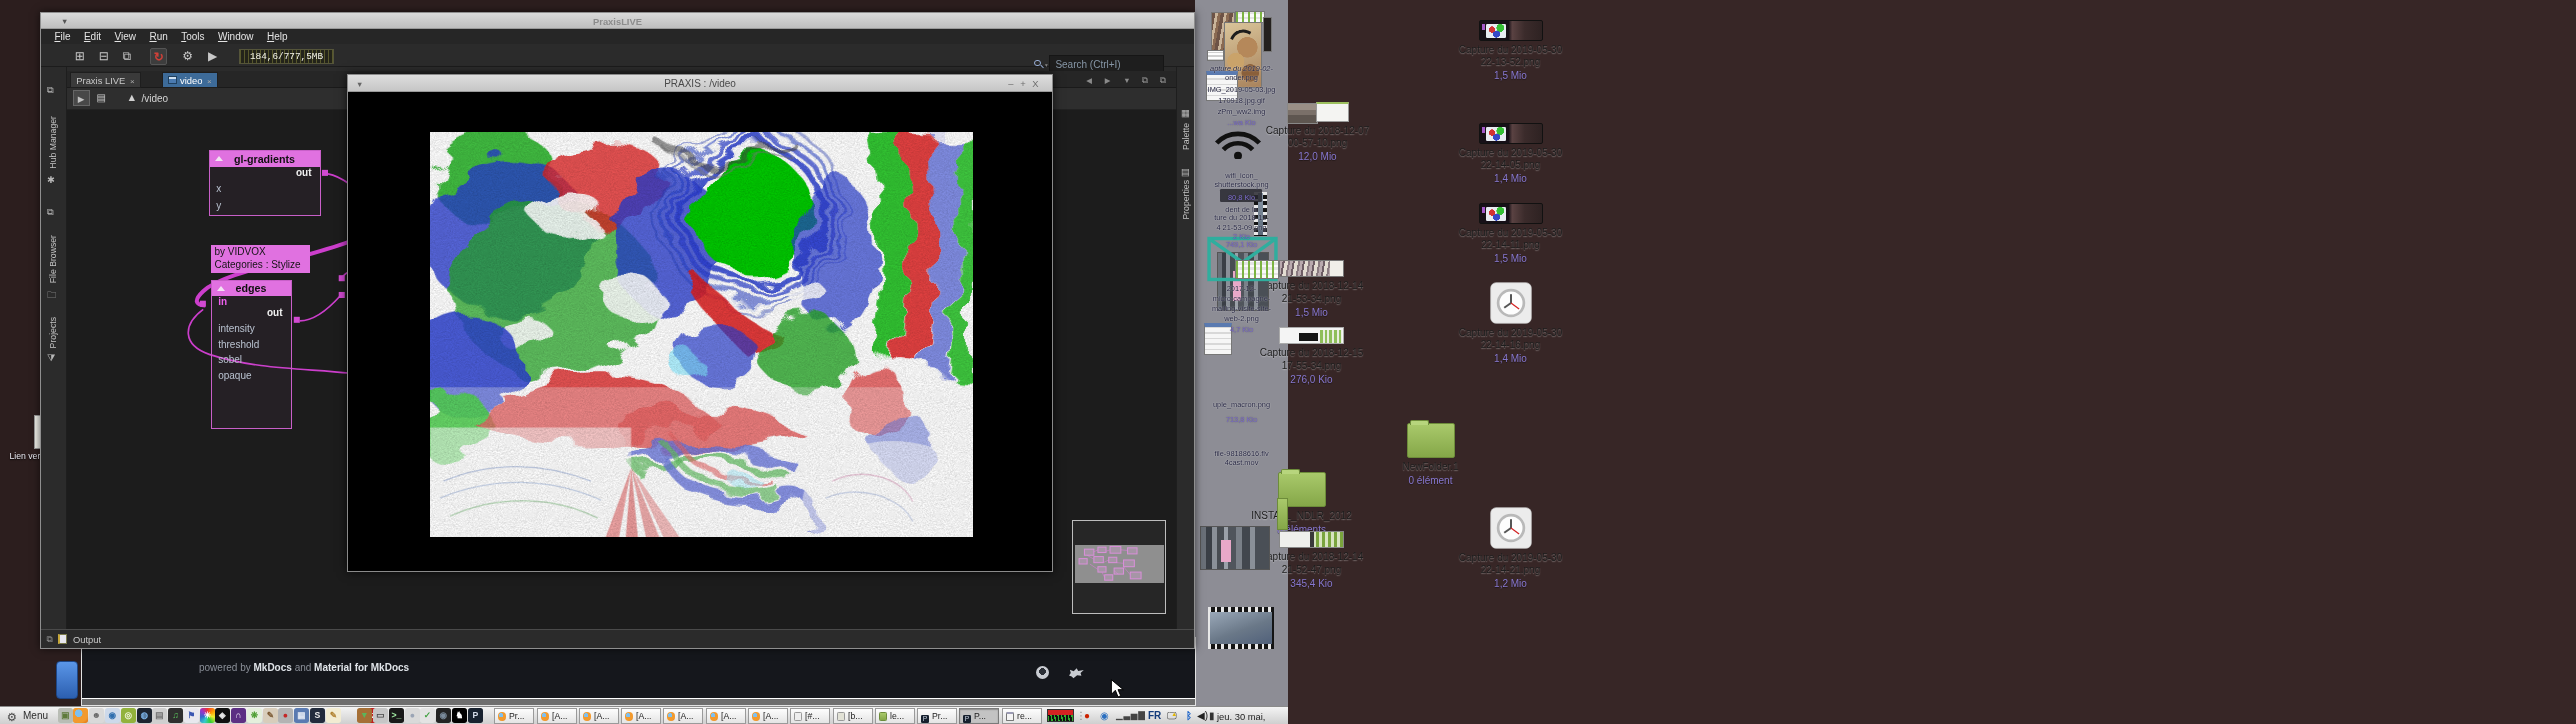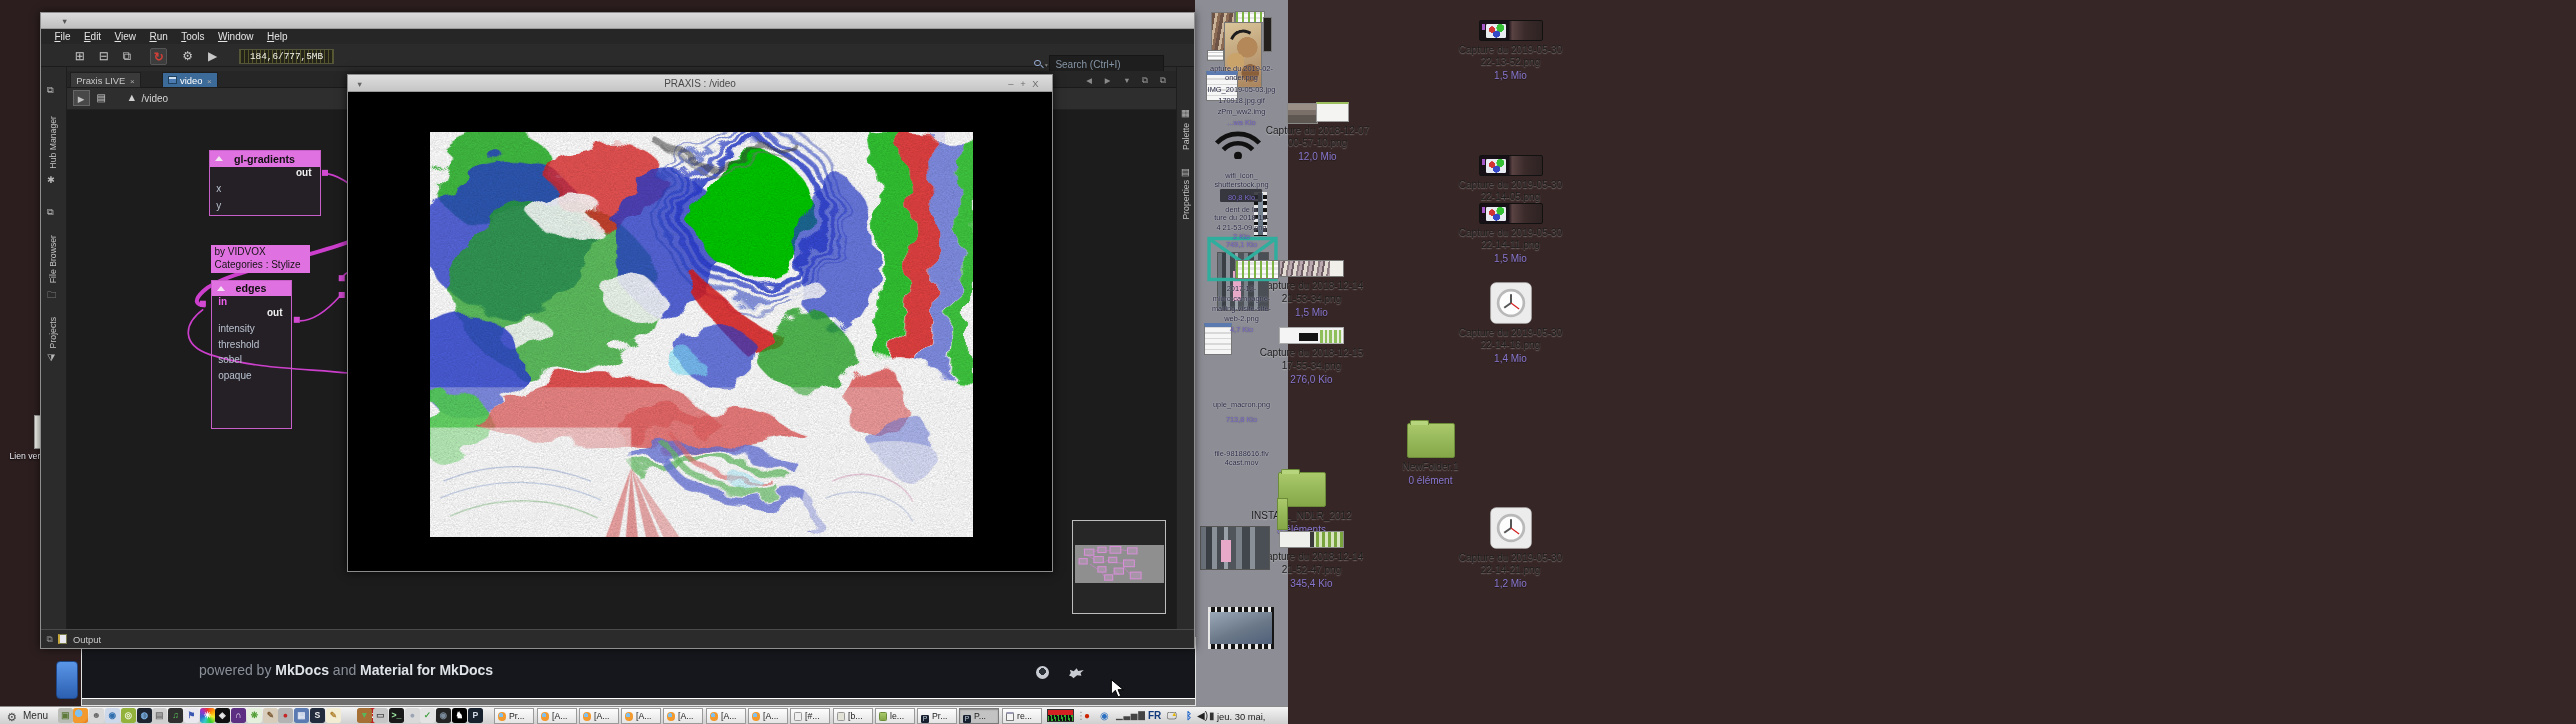--- a/index.html
+++ b/index.html
@@ -76,21 +76,21 @@
   .t-film2::before{content:"";position:absolute;left:2px;right:2px;top:4.7px;bottom:4.7px;background:linear-gradient(160deg,#9aa8b8,#6a7888 55%,#50607a);}
   .t-wifi,.t-envelope{border:none;background:transparent;}
   .t-folderedge{background:linear-gradient(180deg,#a9c96b,#85a748);border:0.7px solid #6d8c3a;}
   .slbl{position:absolute;width:93px;left:0;text-align:center;font-size:7.4px;color:#23233f;
     text-shadow:0 0 1.3px rgba(255,255,255,.8);white-space:nowrap;z-index:4;}
   .slbl.sz{color:#7e6ecf;text-shadow:0 0 1.3px rgba(0,0,0,.5);}
 
   
   #browser{left:81px;top:637px;width:1115px;height:69px;background:#15171c;border:1.3px solid #e2e2e2;z-index:4;}
   #browser .statusbar{position:absolute;left:0;right:0;bottom:0;height:6.7px;background:#6e6e6e;border-top:0.7px solid #fff;}
-  #browser .footer{position:absolute;left:117px;top:24px;font-size:14px;color:#8a8f98;}
+  #browser .footer{position:absolute;left:117px;top:24px;font-size:10px;color:#8a8f98;}
   #browser .footer b{color:#dfe3e8;font-weight:bold;}
   #gh-icon{position:absolute;left:954px;top:28px;width:13.4px;height:13.4px;border-radius:50%;
     background:radial-gradient(circle at 50% 42%,#2b2f36 0 34%,#c9ccd2 35%);}
   #tw-icon{position:absolute;left:987px;top:29.5px;width:14.8px;height:11.4px;background:#c9ccd2;
     clip-path:polygon(0 70%,12% 48%,6% 20%,32% 32%,52% 6%,62% 30%,100% 22%,78% 48%,84% 72%,55% 68%,30% 95%,18% 80%);}
   #blue-doc{left:56px;top:661px;width:21.5px;height:38px;border-radius:4px;z-index:3;
     background:linear-gradient(180deg,#5a96e8,#2c5fb0);border:0.7px solid #1d4788;}
 
   
   #ide{left:40px;top:12px;width:1155px;height:637px;background:#2b2b2b;border:0.7px solid #8f8f8f;
@@ -213,21 +213,21 @@
 
 <div class="abs" id="lien-icon"></div>
 <div class="abs" id="lien-label">Lien ver</div>
 
 <div id="m2icons">
     <div class="dicon abs" style="left: 1511px; top: 20px;">
       <div class="ic ic-shot"></div>
       <div class="lbl">Capture du 2019-05-30 22-13-52.png</div>
       <div class="sz">1,5 Mio</div>
     </div>
-    <div class="dicon abs" style="left: 1511px; top: 123px; margin-top: 32px;">
+    <div class="dicon abs" style="left: 1511px; top: 123px;">
       <div class="ic ic-shot"></div>
       <div class="lbl">Capture du 2019-05-30 22-14-05.png</div>
       <div class="sz">1,4 Mio</div>
     </div>
     <div class="dicon abs" style="left: 1511px; top: 203px;">
       <div class="ic ic-shot"></div>
       <div class="lbl">Capture du 2019-05-30 22-14-11.png</div>
       <div class="sz">1,5 Mio</div>
     </div>
     <div class="dicon abs" style="left: 1511px; top: 282px;">
@@ -301,21 +301,21 @@
     <div class="thumb t-box" style="left: 25px; top: 189px; width: 42px; height: 13.4px;"></div>
     <div class="thumb t-envelope" style="left: 12px; top: 236px; width: 71px; height: 46px;"><svg viewBox="0 0 104 66" width="100%" height="100%">
         <rect x="3" y="3" width="98" height="60" fill="none" stroke="#2fae9e" stroke-width="5"></rect>
         <path d="M3 3 L52 38 L101 3" fill="none" stroke="#2fae9e" stroke-width="5"></path>
       </svg></div>
     <div class="thumb t-grid" style="left: 40px; top: 260px; width: 44px; height: 19px;"></div>
     <div class="thumb t-browser" style="left: 9.4px; top: 323px; width: 28px; height: 32px;"></div>
     <div class="thumb t-crowd" style="left: 4.7px; top: 357px; width: 70px; height: 44px;"></div>
     <div class="thumb t-film2" style="left: 13.4px; top: 394px; width: 66px; height: 42px;"></div>
     <div class="thumb t-folderedge" style="left: 82px; top: 498px; width: 10.7px; height: 32px;"></div>
-    <div class="slbl" style="top: 64px;">apture du 2019-02-</div>
+    <div class="slbl" style="top: 64px; font-style: italic;">apture du 2019-02-</div>
     <div class="slbl" style="top: 73px;">onder.png</div>
     <div class="slbl" style="top: 85px;">IMG_2019-05-03.jpg</div>
     <div class="slbl" style="top: 96px;">170918.jpg.gif</div>
     <div class="slbl" style="top: 107px;">zPm_ww2.img</div>
     <div class="slbl sz" style="top: 118px;">...wa Kio</div>
     <div class="slbl" style="top: 171px;">wifi_icon_</div>
     <div class="slbl" style="top: 180px;">shutterstock.png</div>
     <div class="slbl sz" style="top: 193px;">80,8 Kio</div>
     <div class="slbl" style="top: 205px;">dent de la</div>
     <div class="slbl" style="top: 213px;">ture du 2018-12-</div>
@@ -342,20 +342,21 @@
     <b>Material for MkDocs</b>
   </div>
   <div id="gh-icon"></div>
   <div id="tw-icon"></div>
   <div class="statusbar"></div>
 </div>
 
 <div class="abs" id="ide">
   <div class="titlebar">
     <span class="tb-caret">▼</span>
+    <span class="tb-title">PraxisLIVE</span>
   </div>
   <div id="menubar"><span class="menu-item"><u>F</u>ile</span><span class="menu-item"><u>E</u>dit</span><span class="menu-item"><u>V</u>iew</span><span class="menu-item"><u>R</u>un</span><span class="menu-item"><u>T</u>ools</span><span class="menu-item"><u>W</u>indow</span><span class="menu-item"><u>H</u>elp</span></div>
   <div id="toolbar">
     <span class="tbtn" style="left:30px">⊞</span>
     <span class="tbtn" style="left:54px">⊟</span>
     <span class="tbtn" style="left:77px">⧉</span>
     <span class="tbtn" style="left:109px" id="restart-btn">↻</span>
     <span class="tbtn" style="left:138px">⚙</span>
     <span class="tbtn" style="left:163px">▶</span>
     <div id="memwidget">184,6/777,5MB</div>

